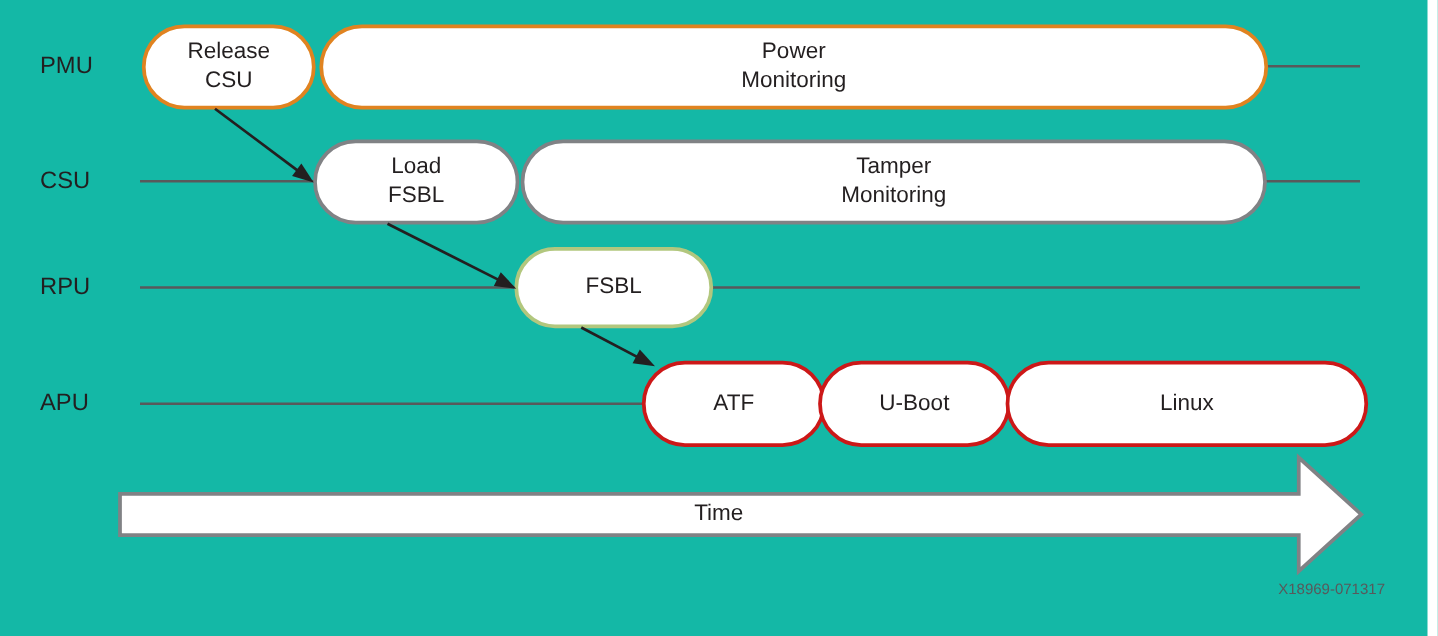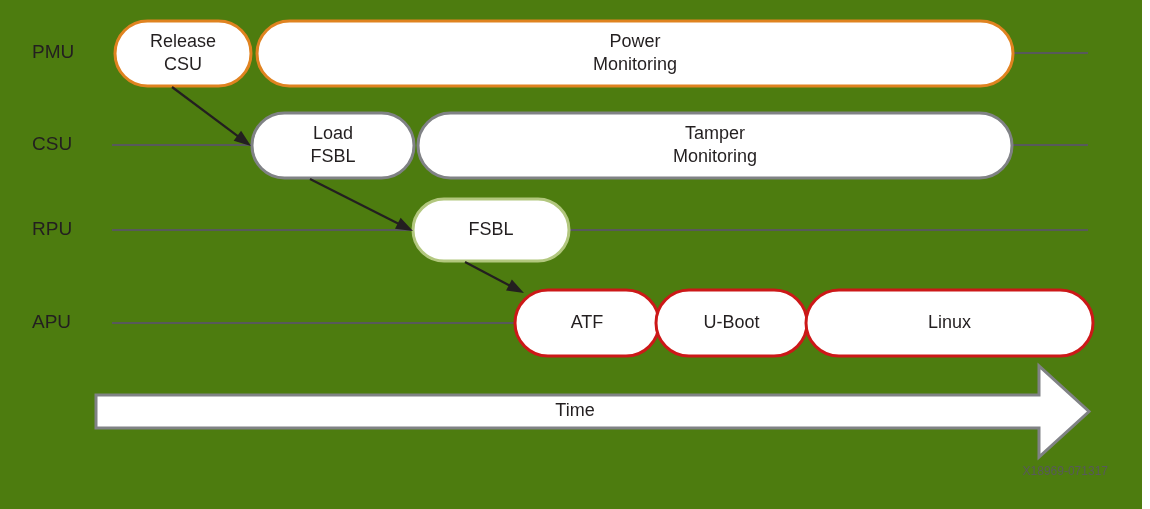--- a/index.html
+++ b/index.html
@@ -7,21 +7,21 @@
     padding: 0;
     background: #ffffff;
   }
   body {
     font-family: "Liberation Sans", sans-serif;
   }
   #canvas {
     position: relative;
     width: 1142px;
     height: 509px;
-    background: #4d7c0f;
+    background: #14b8a6;
     overflow: hidden;
   }
   #diagram-svg {
     position: absolute;
     left: 0;
     top: 0;
     width: 1150px;
     height: 509px;
   }
   .row-label {

